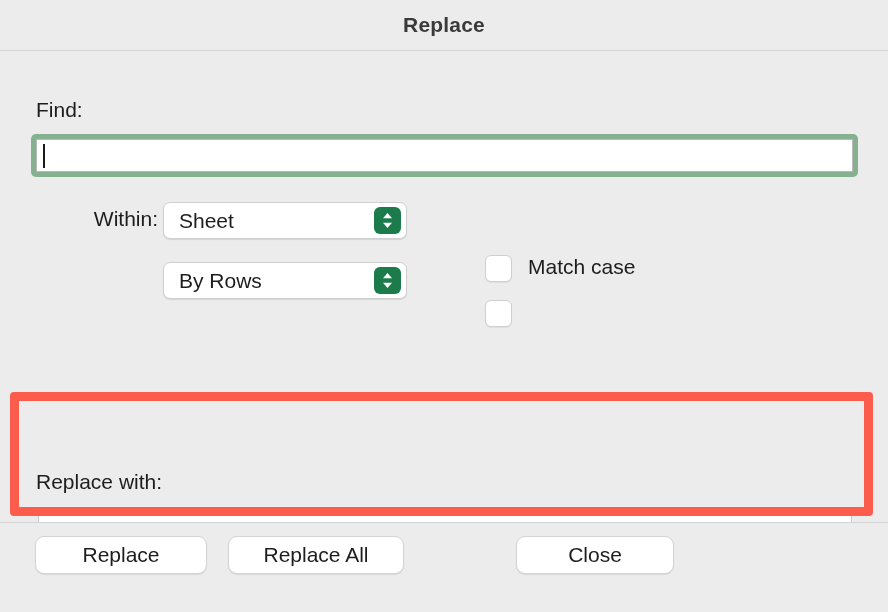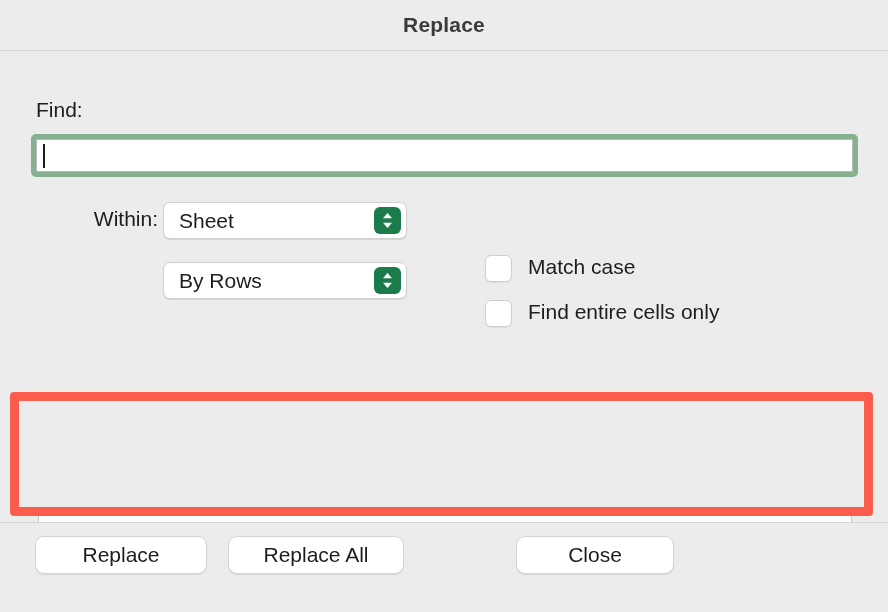--- a/index.html
+++ b/index.html
@@ -254,23 +254,23 @@
       </span>
     </div>
 
     <div class="checkrow checkrow-match">
       <span class="checkbox"></span>
       <span class="check-label">Match case</span>
     </div>
 
     <div class="checkrow checkrow-entire">
       <span class="checkbox"></span>
-      <span class="check-label">Find entire cells only</span>
-    </div>
-
+    </div>
+
+    <span class="replace-label">Replace with:</span>
     <div class="replace-field"></div>
 
   </div>
 
   <div class="highlight-box"></div>
 
   <div class="footer">
     <div class="btn btn-replace">Replace</div>
     <div class="btn btn-replace-all">Replace All</div>
     <div class="btn btn-close">Close</div>

